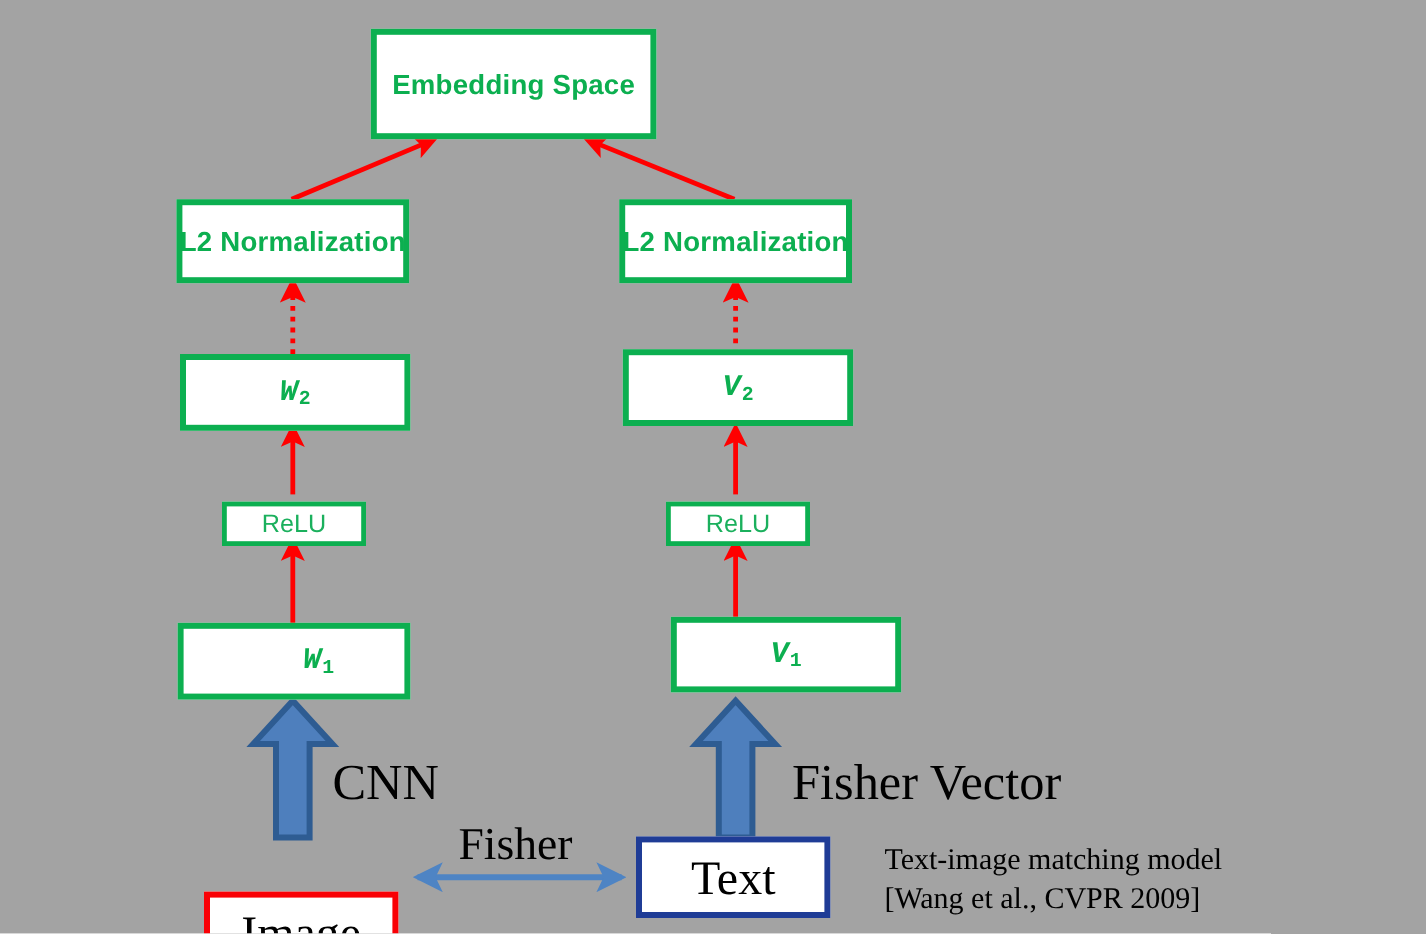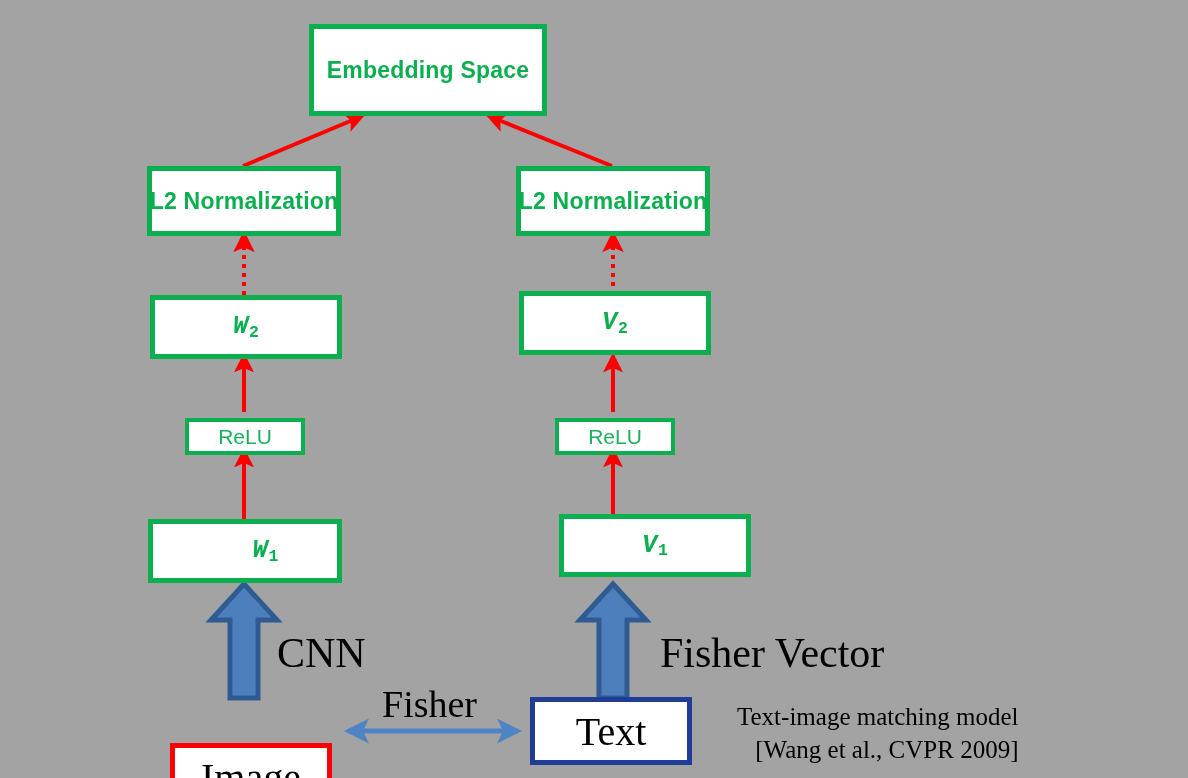--- a/index.html
+++ b/index.html
@@ -91,21 +91,20 @@
   #match-label{ left: 382px; top: 682px; font-size: 38px; }
   #caption {
     position: absolute;
     left: 737px;
     top: 700px;
     color: #000000;
     font-family: "Liberation Serif", serif;
     font-size: 25px;
     line-height: 1.33;
     white-space: nowrap;
-    text-align: right;
   }
 </style>
 </head>
 <body>
 
 <div id="canvas">
 
   <svg class="svg-layer" viewBox="0 0 1188 778">
     <defs>
       <marker id="redhead" markerWidth="5" markerHeight="5" refX="3.6" refY="2.5" orient="auto" markerUnits="strokeWidth">

